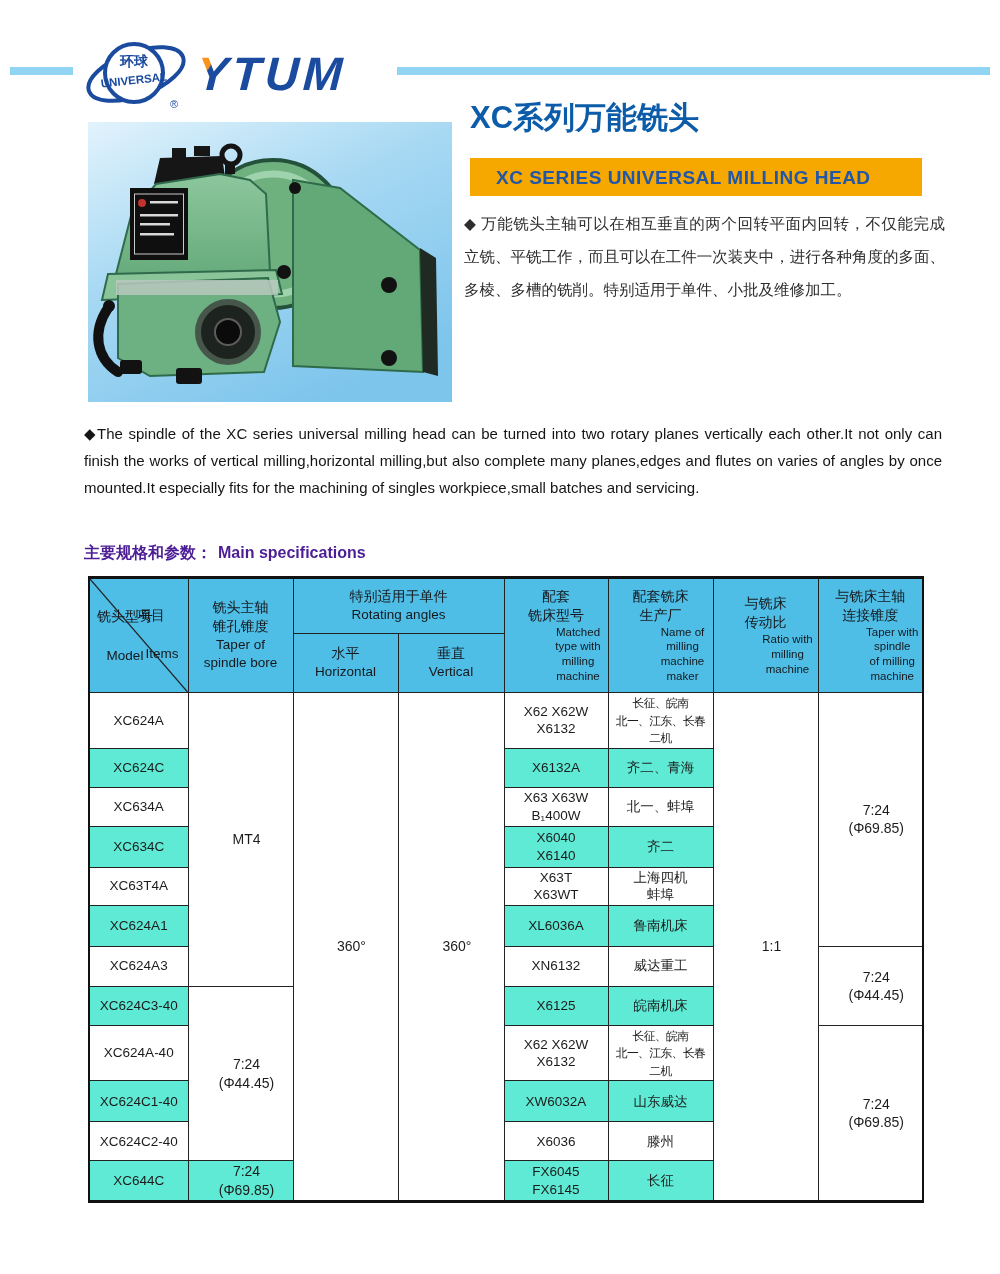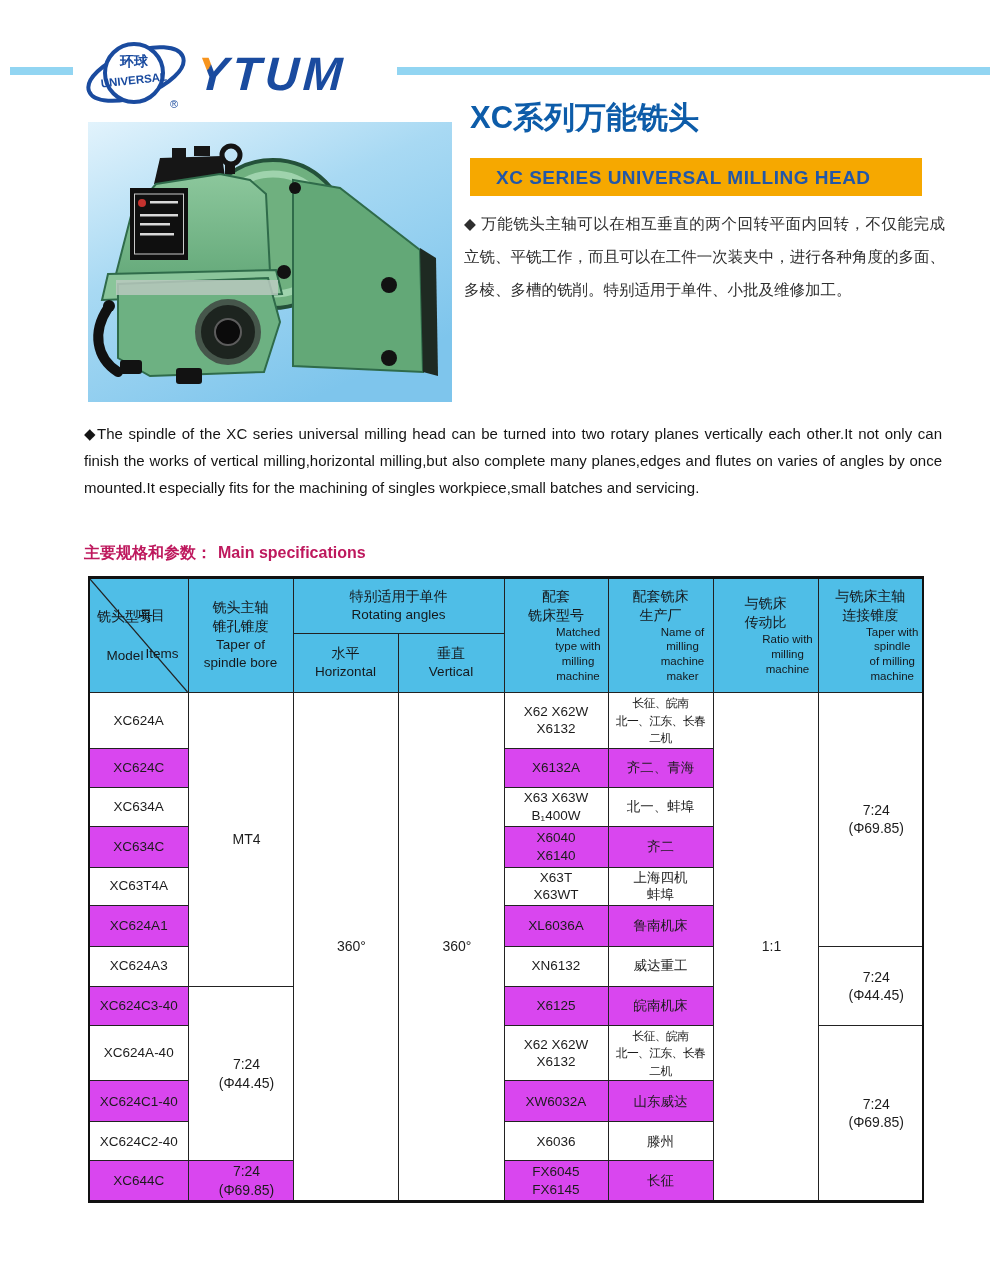--- a/index.html
+++ b/index.html
@@ -21,33 +21,33 @@
 
   
   .title{position:absolute;left:470px;top:97px;font-size:31px;font-weight:800;color:#0D5CA9;}
   .banner{position:absolute;left:470px;top:158px;width:452px;height:38px;background:#F6A800;
           color:#2257A8;font-size:19px;font-weight:700;line-height:39px;padding-left:26px;
           box-sizing:border-box;letter-spacing:.5px;}
   .intro-cn{position:absolute;left:464px;top:207px;width:481px;margin:0;font-size:15.5px;
             line-height:33px;color:#2e2e2e;text-align:justify;}
   .intro-en{position:absolute;left:84px;top:420px;width:858px;margin:0;font-size:15px;
             line-height:27px;color:#141414;text-align:justify;}
-  .spec-heading{position:absolute;left:84px;top:543px;font-size:16px;font-weight:600;color:#be185d;}
+  .spec-heading{position:absolute;left:84px;top:543px;font-size:16px;font-weight:600;color:#4c1d95;}
   .spec-heading .en{margin-left:6px;}
 
   
   .spec-table{position:absolute;left:88px;top:576px;width:834px;border-collapse:collapse;
               table-layout:fixed;border:2px solid #111;border-top-width:3px;border-bottom-width:3px;}
   .spec-table th,.spec-table td{border:1px solid #222;text-align:center;vertical-align:middle;
               padding:1px 2px;white-space:pre-line;}
   .spec-table th{background:#4FBEE7;font-weight:400;color:#15181c;font-size:14px;line-height:1.35;}
   .spec-table th .en{font-size:13.5px;}
   .spec-table th .en-sm{font-size:11.5px;line-height:1.3;padding-left:44px;}
   .spec-table td{font-size:13.5px;line-height:1.3;background:#fff;}
-  td.b{background:#d946ef;}
+  td.b{background:#5eead4;}
   td.big{font-size:14px;padding-left:14px;}
   .mk-long{font-size:11.8px;letter-spacing:-.6px;}
 
   
   th.diag{position:relative;padding:0;}
   th.diag svg.dl{position:absolute;left:0;top:0;width:100%;height:100%;}
   .diag-tr{position:absolute;top:7px;right:9px;text-align:center;line-height:1.4;}
   .diag-tr .en{padding-left:22px;}
   .diag-bl{position:absolute;bottom:7px;left:7px;text-align:center;line-height:1.4;}
 </style>

